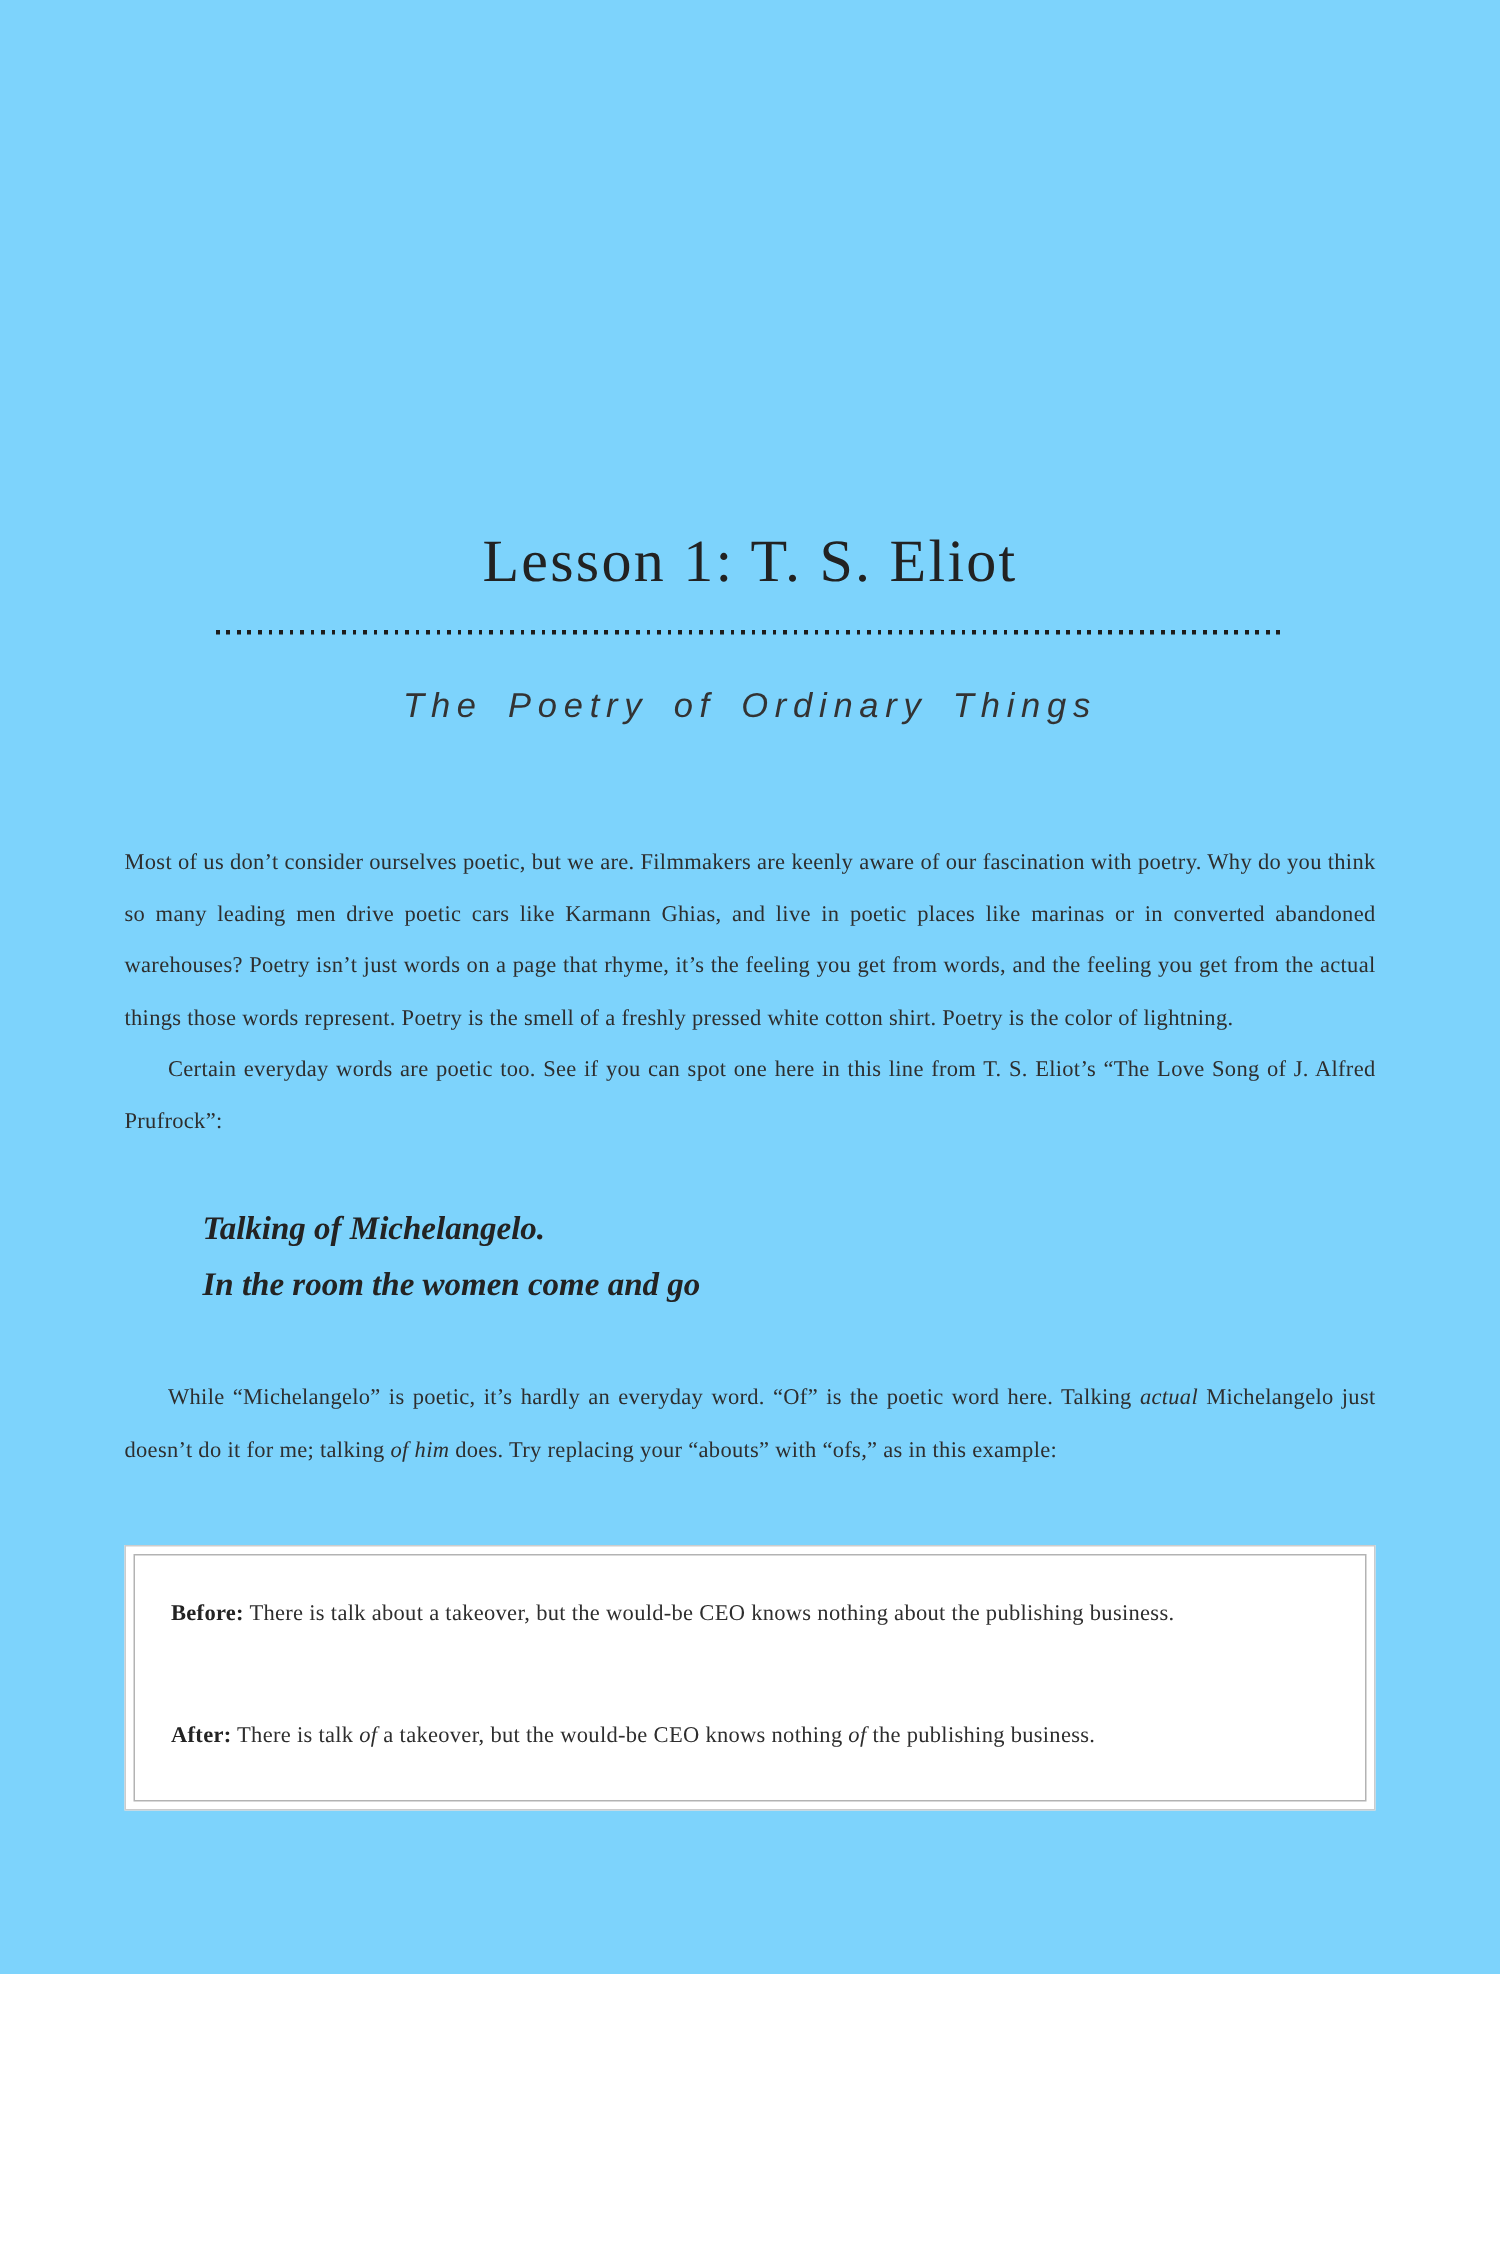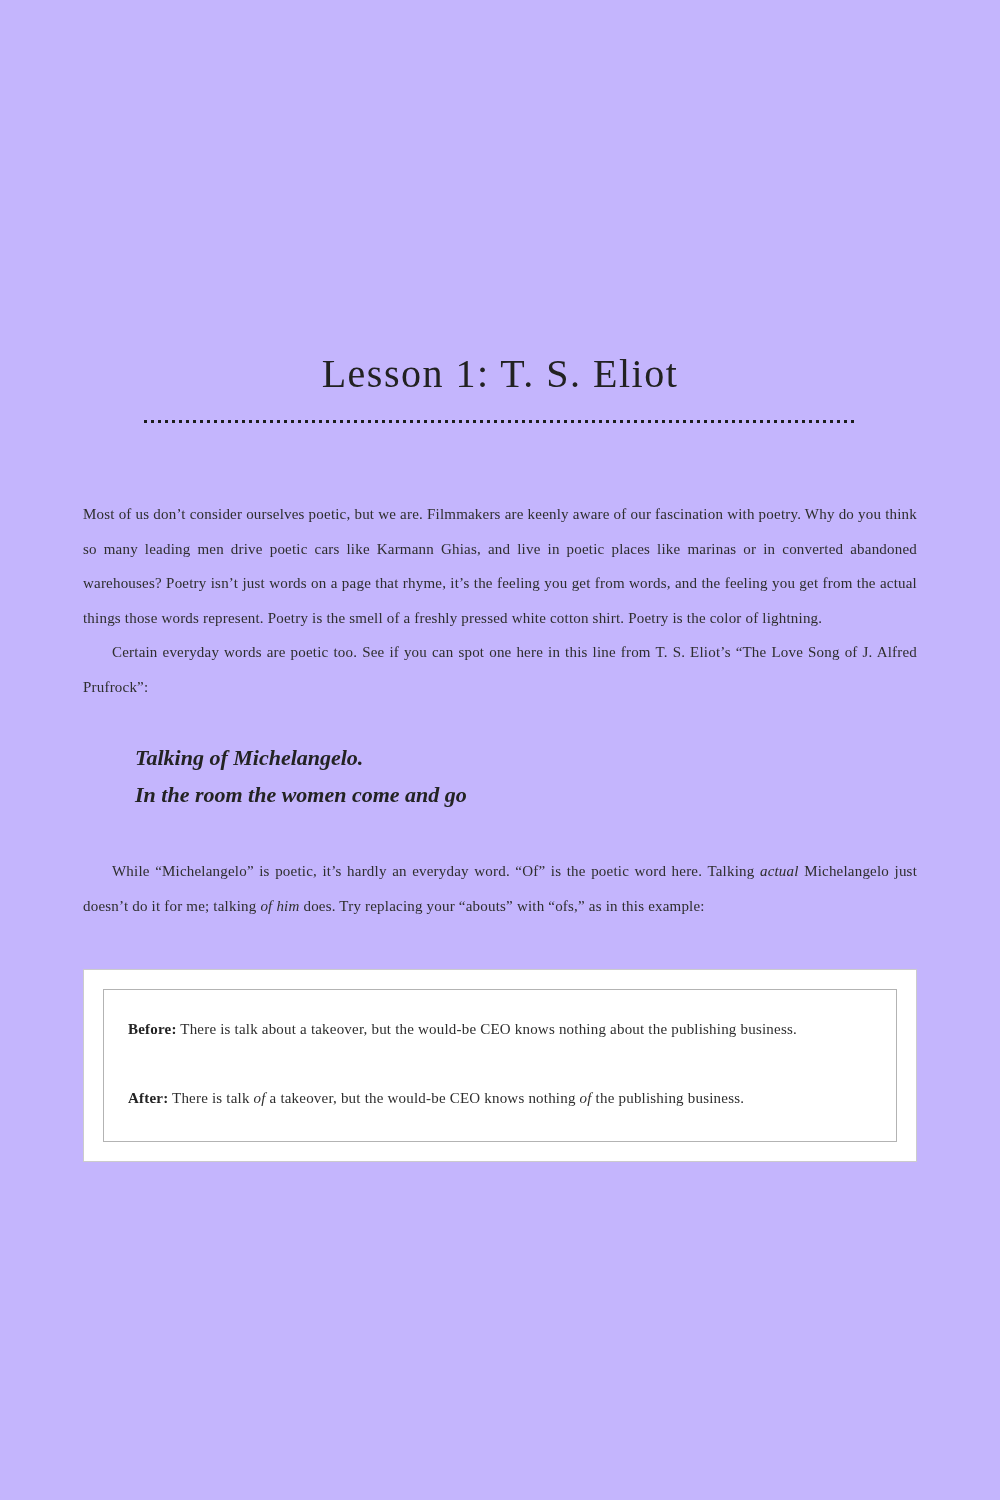--- a/index.html
+++ b/index.html
@@ -1,22 +1,22 @@
 <!DOCTYPE html>
 <html><head>
 <meta charset="utf-8">
 <style>
   * { margin: 0; padding: 0; box-sizing: border-box; }
   html, body { background: #ffffff; }
   .page {
     position: relative;
     width: 1000px;
-    height: 1500px;
+    height: 1316px;
     margin: 0 auto;
-    background: #c4b5fd;
+    background: #7dd3fc;
     color: #2e2e2e;
     font-family: "Liberation Serif", serif;
     overflow: hidden;
   }
   .content {
     padding: 0 83px;
   }
   
   .chapter-header {
     padding-top: 352px;
@@ -70,40 +70,41 @@
     font-weight: bold;
     font-style: italic;
     font-size: 22px;
     line-height: 37px;
     color: #232323;
   }
   
   .example-box {
     margin-top: 46px;
     border: 1px solid #cccccc;
-    padding: 19px;
+    padding: 5px;
     background: #ffffff;
   }
   .example-box-inner {
     border: 1px solid #b3b3b3;
     padding: 22px 24px 26px 24px;
   }
   .example-para { margin: 0; }
-  .example-para + .example-para { margin-top: 34px; }
+  .example-para + .example-para { margin-top: 46px; }
   .example-label { font-weight: bold; color: #232323; }
 </style>
 </head>
 <body>
 
 <div class="page">
   <div class="content">
 
     <header class="chapter-header">
       <h1 class="chapter-title">Lesson 1: T. S. Eliot</h1>
       <div class="dotted-rule"></div>
+      <h2 class="chapter-subtitle">The Poetry of Ordinary Things</h2>
     </header>
 
     <main class="body-copy">
 
       <p class="para">Most of us don’t consider ourselves poetic, but we are. Filmmakers are keenly aware of our fascination with poetry. Why do you think so many leading men drive poetic cars like Karmann Ghias, and live in poetic places like marinas or in converted abandoned warehouses? Poetry isn’t just words on a page that rhyme, it’s the feeling you get from words, and the feeling you get from the actual things those words represent. Poetry is the smell of a freshly pressed white cotton shirt. Poetry is the color of lightning.</p>
 
       <p class="para indent">Certain everyday words are poetic too. See if you can spot one here in this line from T. S. Eliot’s “The Love Song of J. Alfred Prufrock”:</p>
 
       <div class="poem-quote">
         <div>Talking of Michelangelo.</div>

